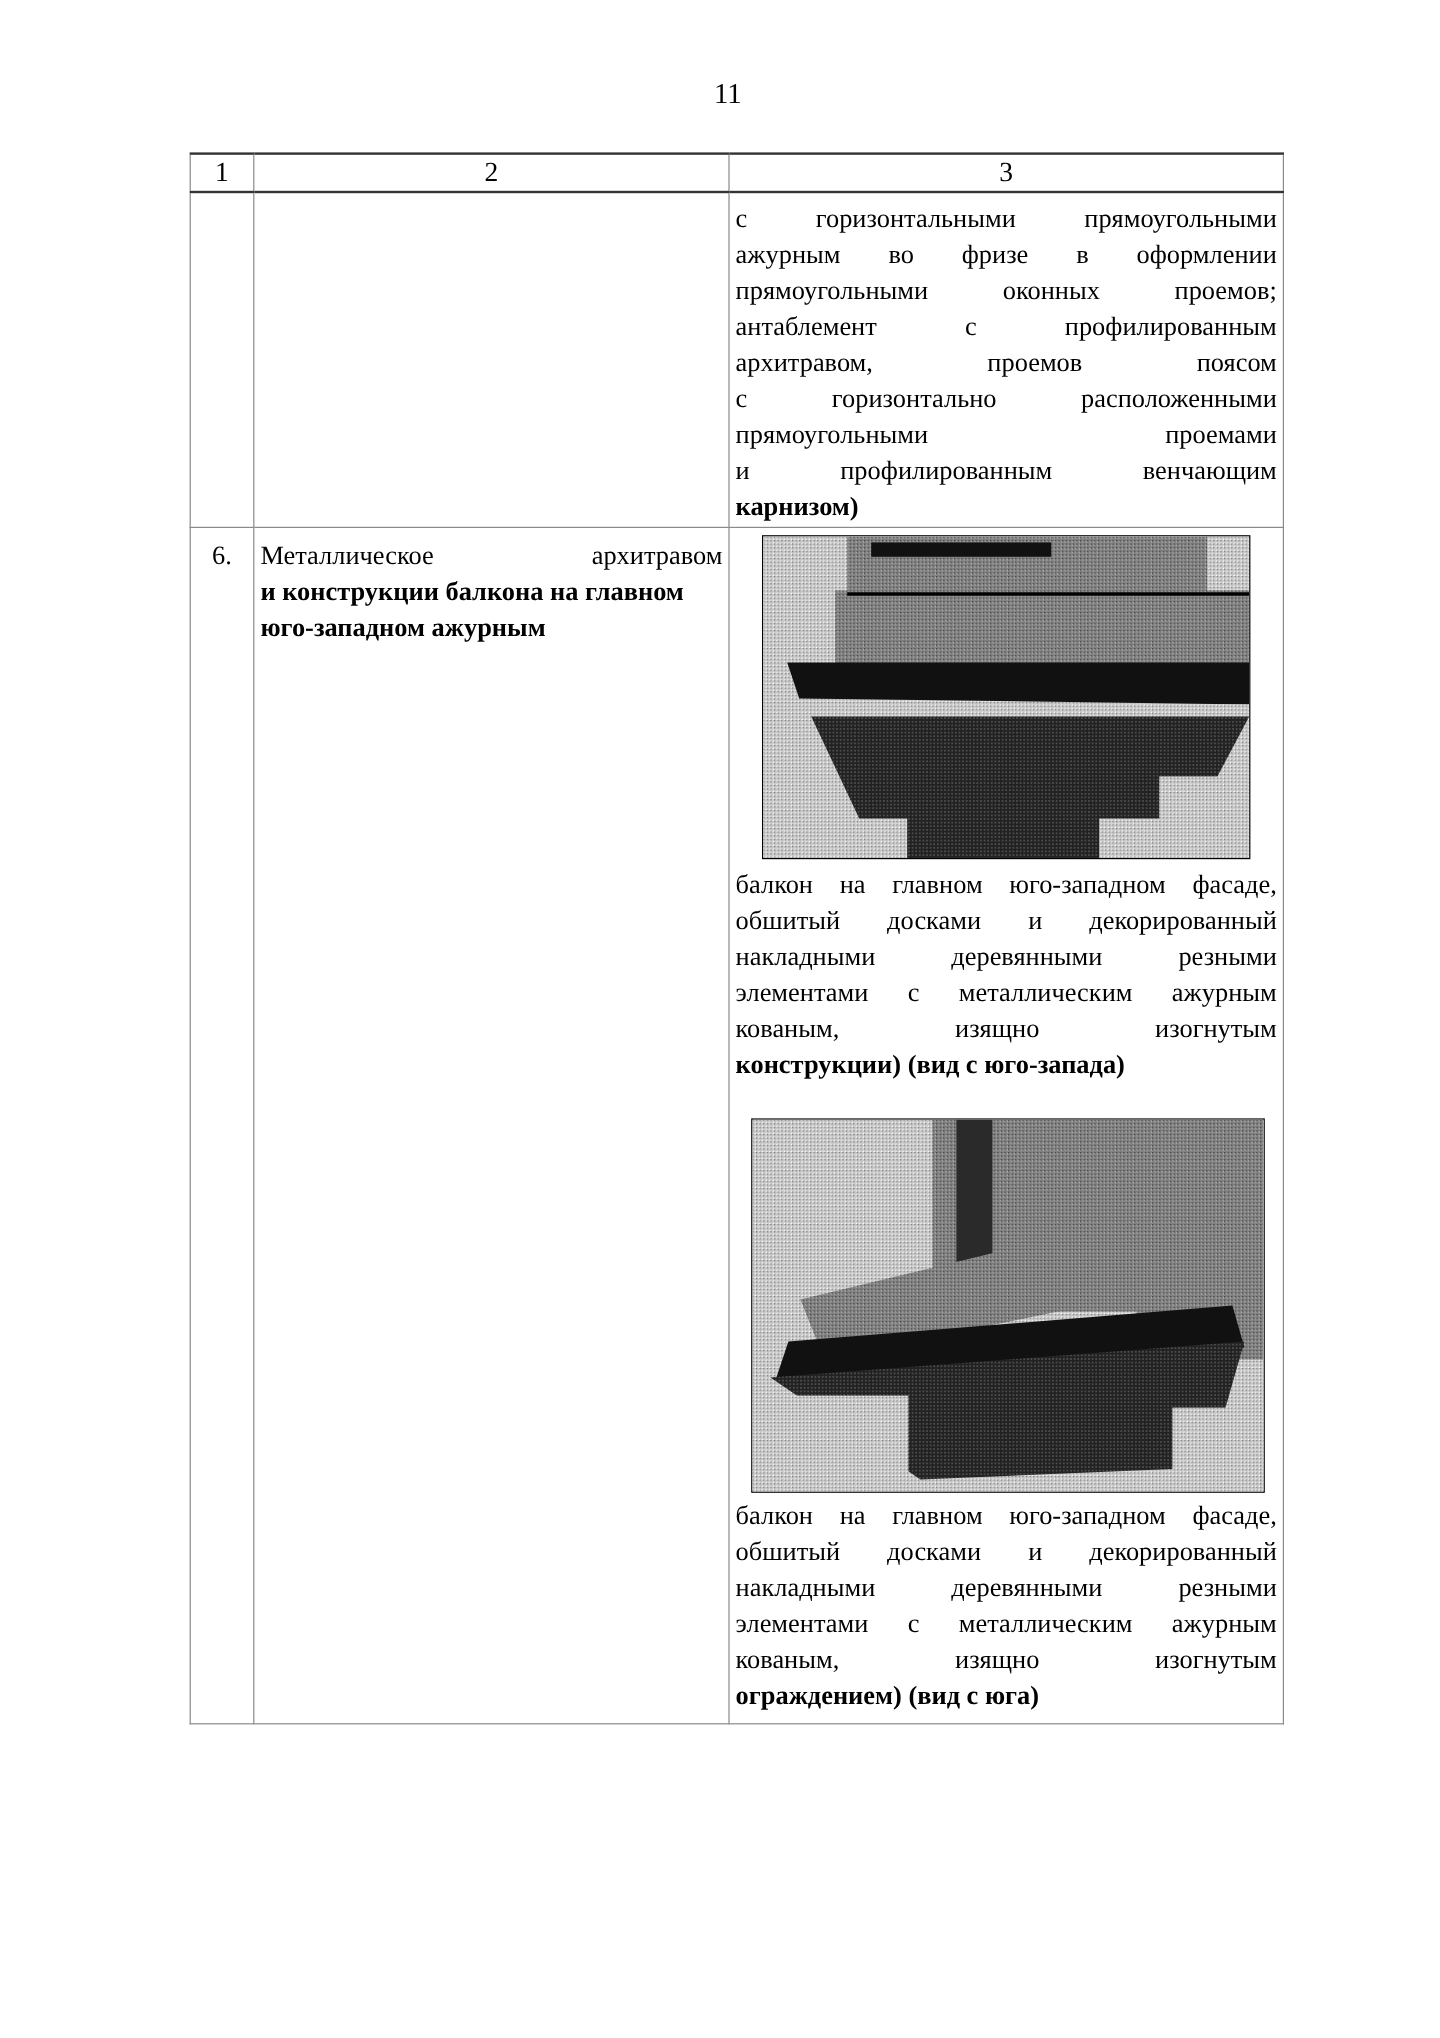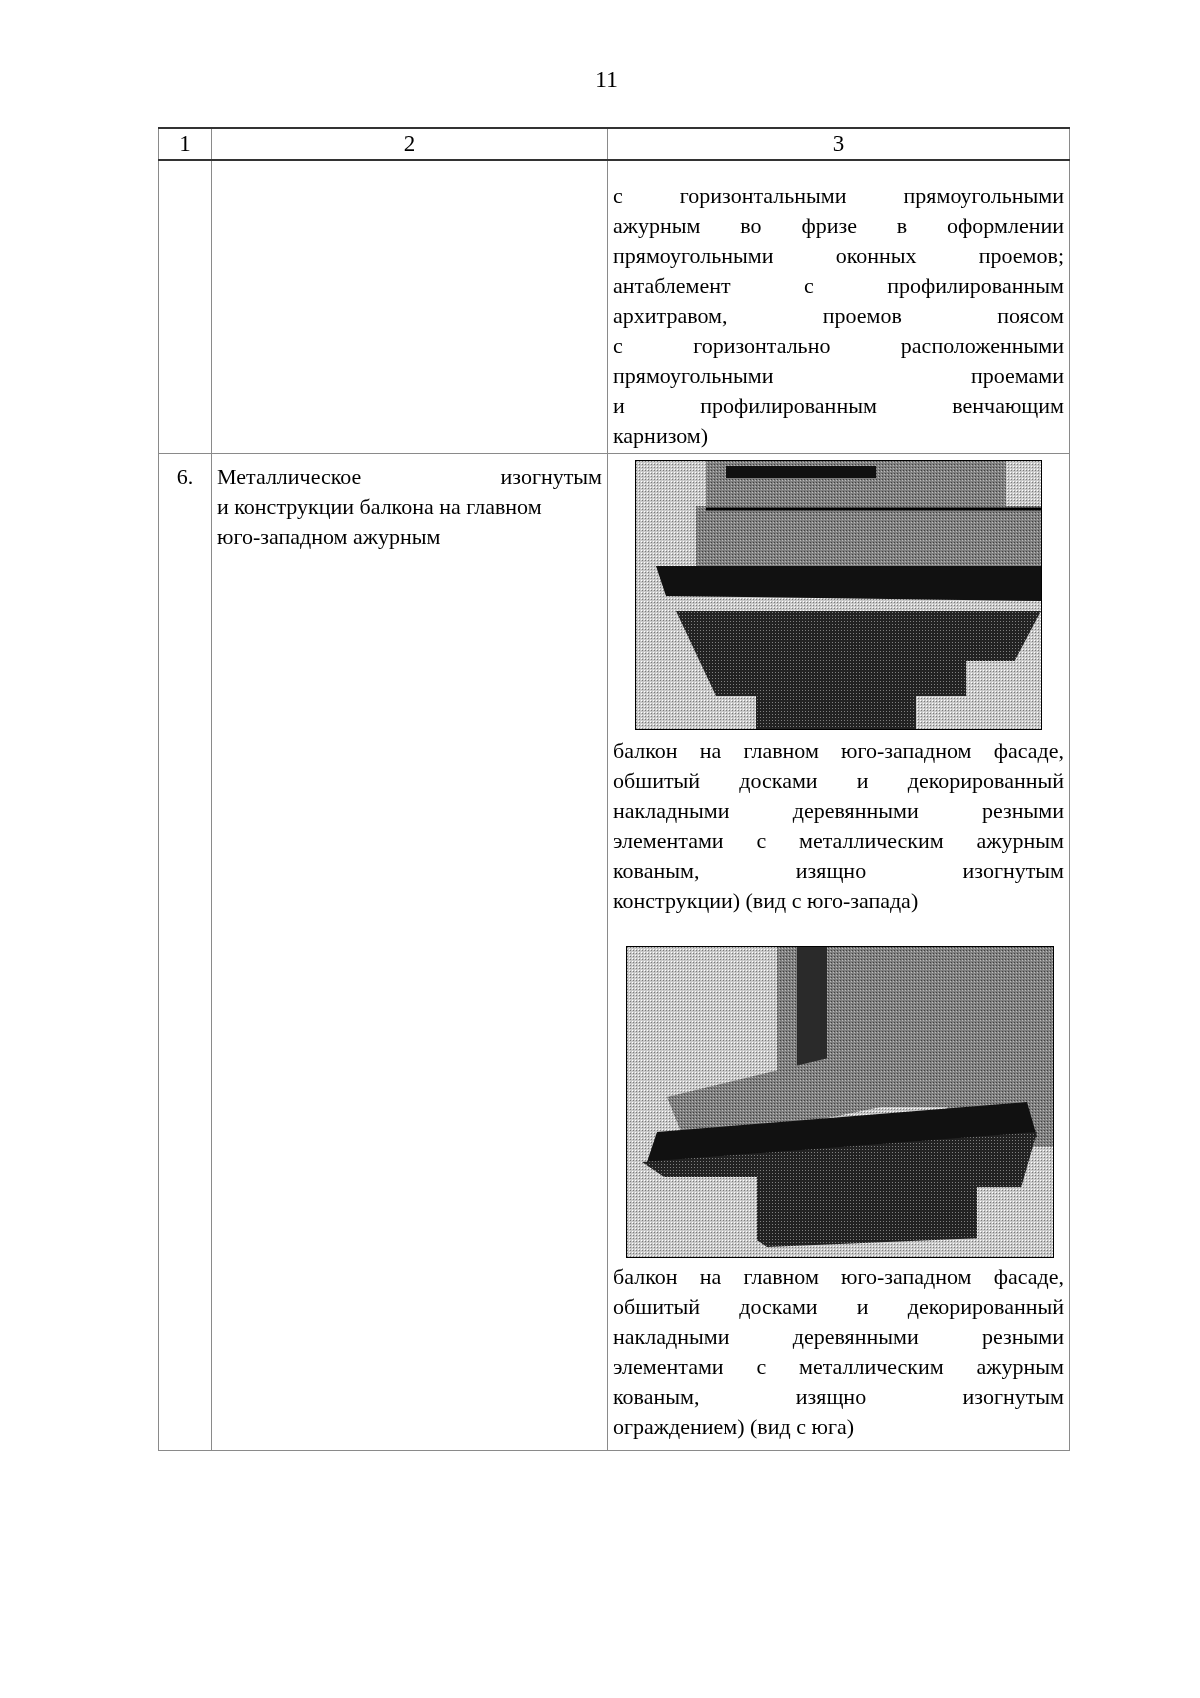--- a/index.html
+++ b/index.html
@@ -4,21 +4,21 @@
 <style>
   html, body { margin:0; padding:0; background:#ffffff; }
   body { width:1200px; height:1698px; position:relative; font-family:"Liberation Serif", "DejaVu Serif", serif; color:#000; }
   .page-number { position:absolute; top:66px; left:0; width:1213px; text-align:center; font-size:24px; }
   table.doc { position:absolute; top:127px; left:158px; width:911px; border-collapse:collapse; table-layout:fixed; font-size:22px; line-height:30px; }
   table.doc td { border:1px solid #8a8a8a; vertical-align:top; padding:0 5px; }
   table.doc tr.head td { text-align:center; border-bottom:2px solid #333; height:30px; padding:0; font-size:23px; }
   table.doc tr.head td:first-child, table.doc tr.head td { border-top:2px solid #333; }
   table.doc td.c1 { text-align:center; }
   .line { display:block; text-align:justify; text-align-last:justify; height:30px; white-space:nowrap; }
-  .line.last { text-align-last:left; }
+  .line.last { text-align-last:left;font-weight:bold; }
   .photo { border:1px solid #000; position:relative; overflow:hidden; }
   .photo1 { width:405px; height:268px; margin:6px 0 6px 22px; }
   .photo2 { width:426px; height:310px; margin:30px 0 4px 13px; }
   .photo svg { display:block; width:100%; height:100%; }
 </style>
 </head>
 <body>
 
 <div class="page-number">11</div>
 
@@ -31,37 +31,37 @@
   <tbody>
       <tr class="head">
     <td>1</td>
     <td>2</td>
     <td>3</td>
   </tr>
 
   <tr>
     <td class="c1"></td>
     <td></td>
-    <td style="padding-top:20px;padding-bottom:2px;">
+    <td style="padding-top:6px;padding-bottom:2px;">
       <span class="line">с горизонтальными прямоугольными</span>
       <span class="line">ажурным во фризе в оформлении</span>
       <span class="line">прямоугольными оконных проемов;</span>
       <span class="line">антаблемент с профилированным</span>
       <span class="line">архитравом, проемов поясом</span>
       <span class="line">с горизонтально расположенными</span>
       <span class="line">прямоугольными проемами</span>
       <span class="line">и профилированным венчающим</span>
       <span class="line last">карнизом)</span>
     </td>
   </tr>
 
   <tr>
     <td class="c1" style="padding-top:8px;">6.</td>
     <td style="padding-top:8px;">
-      <span class="line">Металлическое изогнутым</span>
+      <span class="line">Металлическое архитравом</span>
       <span class="line last">и  конструкции балкона на главном</span>
       <span class="line last">юго-западном ажурным</span>
     </td>
     <td style="padding-bottom:8px;">
       <div class="photo photo1">
         <svg viewBox="0 0 405 268" preserveAspectRatio="none">
           <defs>
             <pattern id="dither1" width="3" height="3" patternUnits="userSpaceOnUse">
               <rect width="3" height="3" fill="#c8c8c8"></rect>
                   <rect width="1" height="1" fill="#7a7a7a"></rect>

